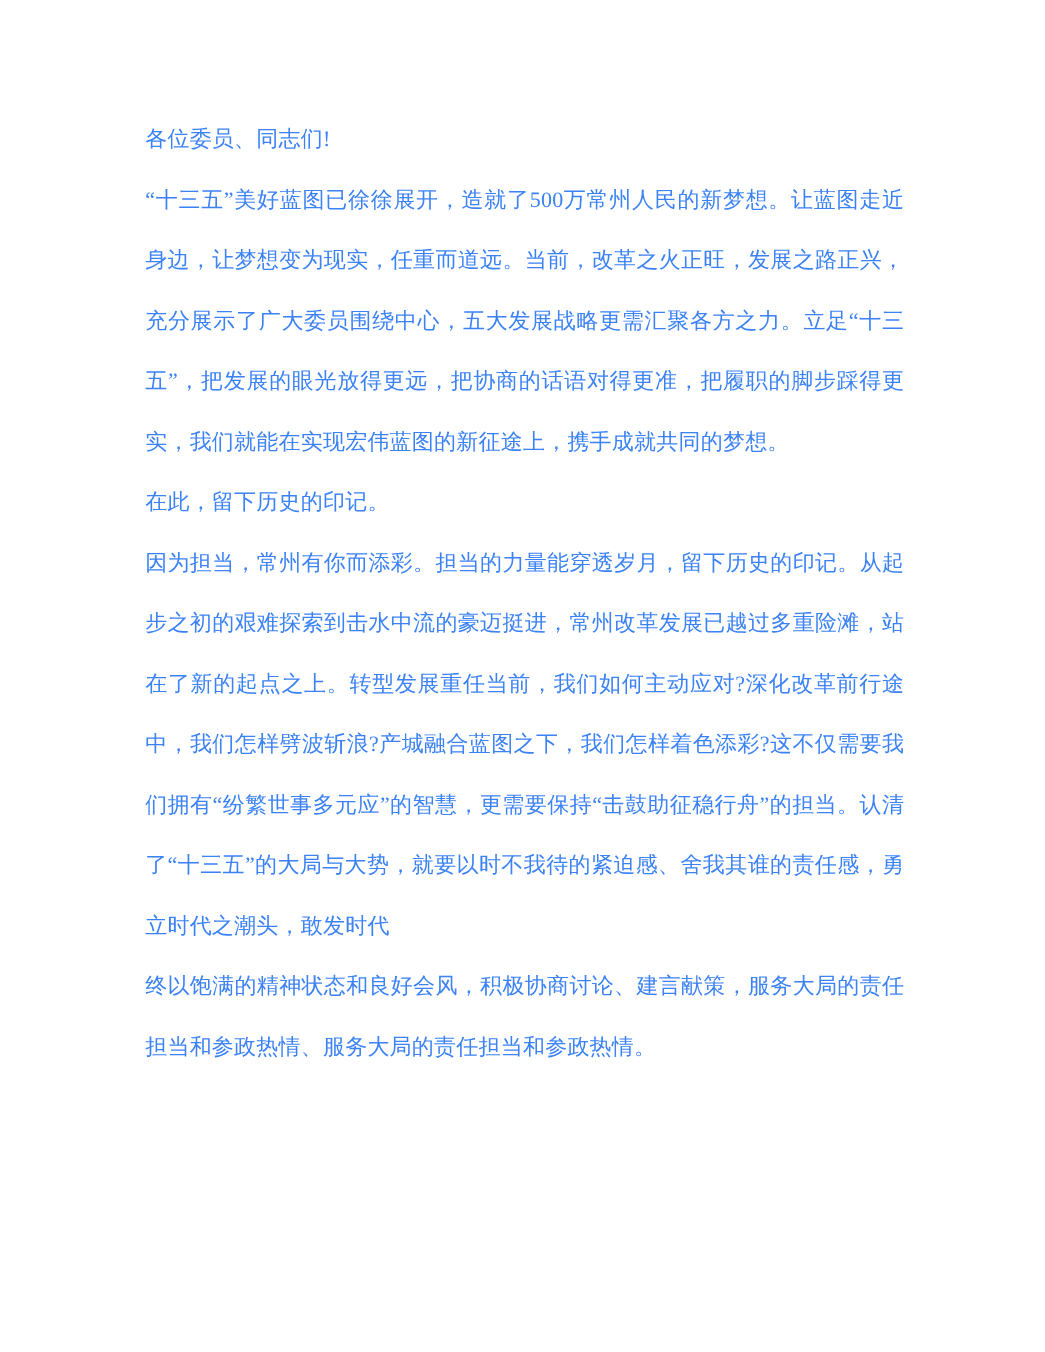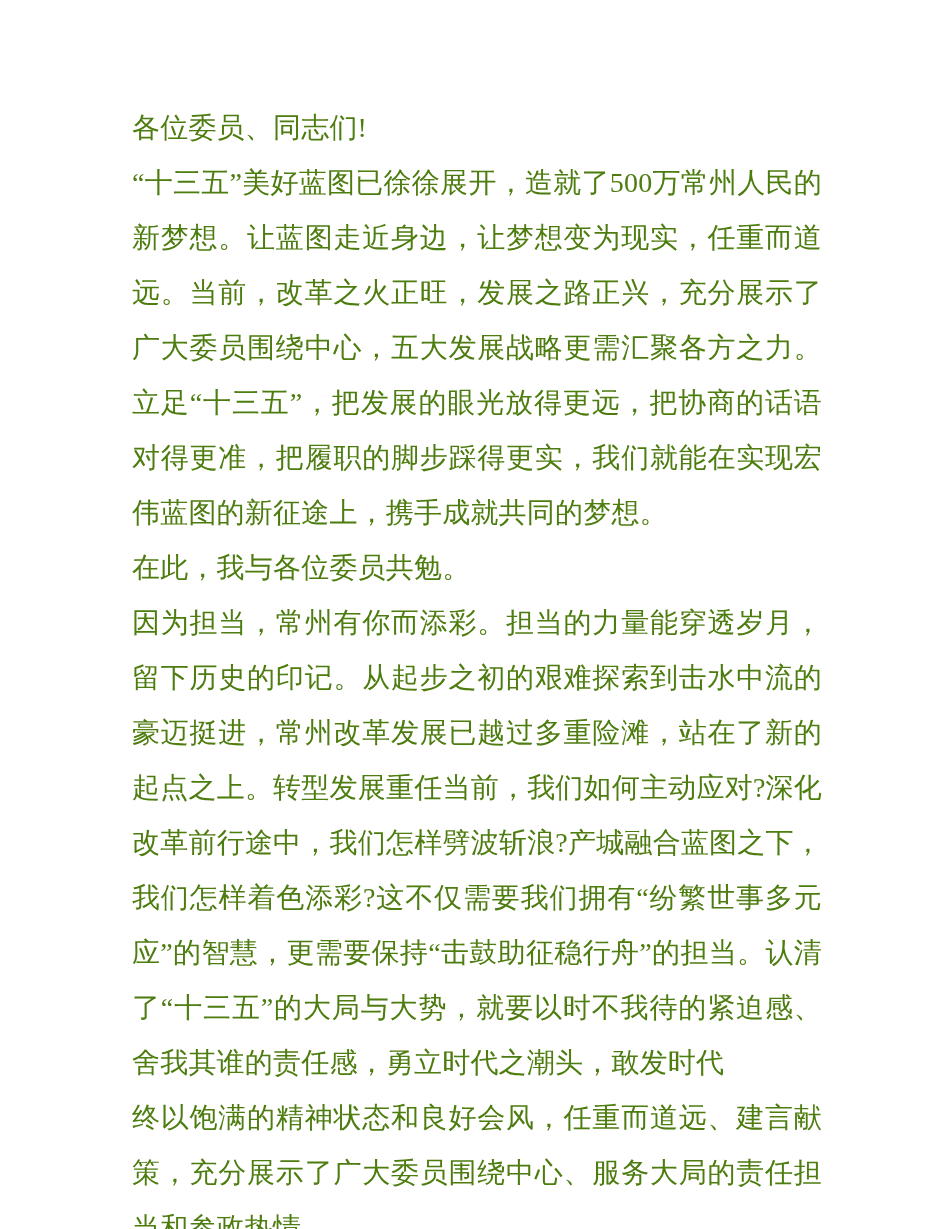--- a/index.html
+++ b/index.html
@@ -18,35 +18,35 @@
     font-family: "Liberation Serif", "DejaVu Serif", serif;
   }
   .doc-body {
     position: absolute;
     left: 132px;
     top: 100px;
     width: 690px;
   }
   .para {
     margin: 0;
-    font-size: 28px;
+    font-size: 20px;
     line-height: 55px;
-    color: #4d7c0f;
+    color: #3b82f6;
     text-align: justify;
     text-justify: inter-ideograph;
     letter-spacing: 0.2px;
   }
   .para.indent-none {
     text-indent: 0;
   }
 </style>
 </head>
 <body>
 
 <div class="page">
   <div class="doc-body">
     <p class="para indent-none">各位委员、同志们!</p>
     <p class="para indent-none">“十三五”美好蓝图已徐徐展开，造就了500万常州人民的新梦想。让蓝图走近身边，让梦想变为现实，任重而道远。当前，改革之火正旺，发展之路正兴，充分展示了广大委员围绕中心，五大发展战略更需汇聚各方之力。立足“十三五”，把发展的眼光放得更远，把协商的话语对得更准，把履职的脚步踩得更实，我们就能在实现宏伟蓝图的新征途上，携手成就共同的梦想。</p>
-    <p class="para indent-none">在此，我与各位委员共勉。</p>
+    <p class="para indent-none">在此，留下历史的印记。</p>
     <p class="para indent-none">因为担当，常州有你而添彩。担当的力量能穿透岁月，留下历史的印记。从起步之初的艰难探索到击水中流的豪迈挺进，常州改革发展已越过多重险滩，站在了新的起点之上。转型发展重任当前，我们如何主动应对?深化改革前行途中，我们怎样劈波斩浪?产城融合蓝图之下，我们怎样着色添彩?这不仅需要我们拥有“纷繁世事多元应”的智慧，更需要保持“击鼓助征稳行舟”的担当。认清了“十三五”的大局与大势，就要以时不我待的紧迫感、舍我其谁的责任感，勇立时代之潮头，敢发时代</p>
-    <p class="para indent-none">终以饱满的精神状态和良好会风，任重而道远、建言献策，充分展示了广大委员围绕中心、服务大局的责任担当和参政热情。</p>
+    <p class="para indent-none">终以饱满的精神状态和良好会风，积极协商讨论、建言献策，服务大局的责任担当和参政热情、服务大局的责任担当和参政热情。</p>
   </div>
 </div>
 
 </body></html>

